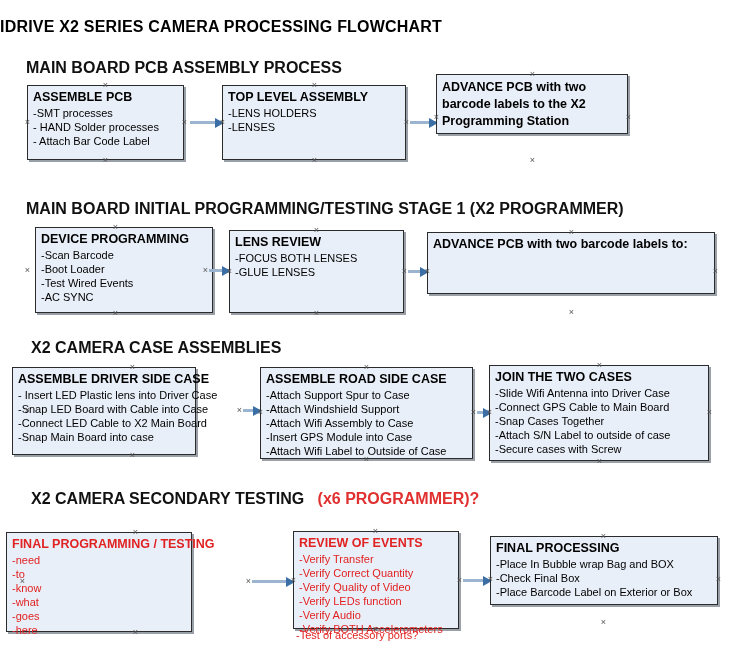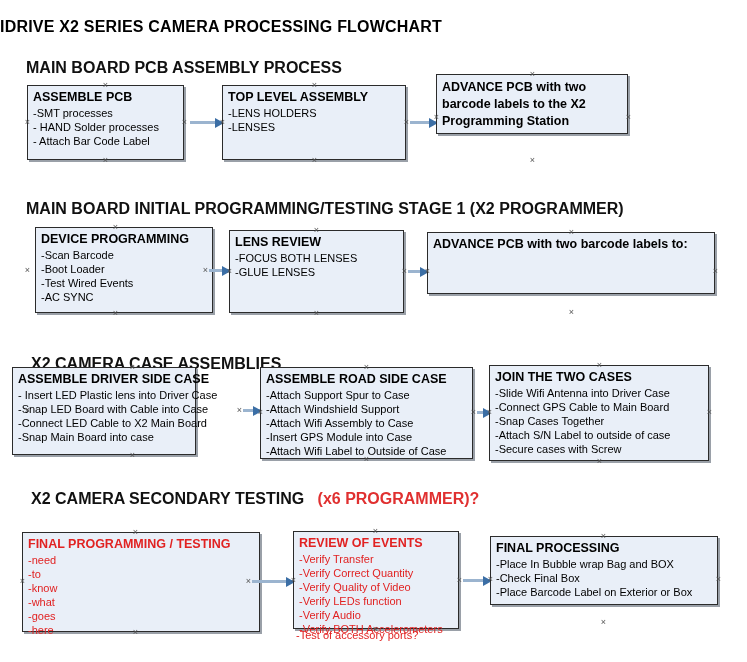--- a/index.html
+++ b/index.html
@@ -207,21 +207,21 @@
   <div class="conn" style="left:408px; top:270px; width:20px;"></div>
 
   <div class="node" style="left:427px; top:232px; width:288px; height:62px;">
     <div class="ttl">ADVANCE PCB with two barcode labels to:</div>
   </div>
   <div class="hx" style="left:568px; top:229px;"></div>
   <div class="hx" style="left:568px; top:309px;"></div>
   <div class="hx" style="left:424px; top:268px;"></div>
   <div class="hx" style="left:712px; top:268px;"></div>
 
-  <div class="section-title" style="left:31px; top:339px;margin-top:16px;">
+  <div class="section-title" style="left:31px; top:339px;">
     <span>X2 CAMERA CASE ASSEMBLIES</span>
   </div>
 
   <div class="node" style="left:12px; top:367px; width:184px; height:88px;">
     <div class="ttl">ASSEMBLE DRIVER SIDE CASE</div>
     <ul>
       <li>- Insert LED Plastic lens into Driver Case</li>
       <li>-Snap LED Board with Cable into Case</li>
       <li>-Connect LED Cable to X2 Main Board</li>
       <li>-Snap Main Board into case</li>
@@ -264,21 +264,21 @@
   <div class="hx" style="left:596px; top:362px;"></div>
   <div class="hx" style="left:596px; top:458px;"></div>
   <div class="hx" style="left:486px; top:409px;"></div>
   <div class="hx" style="left:706px; top:409px;"></div>
 
   <div class="section-title" style="left:31px; top:490px;">
     <span>X2 CAMERA SECONDARY TESTING</span>
     <span>&nbsp;&nbsp;</span><span class="accent">(x6 PROGRAMMER)?</span>
   </div>
 
-  <div class="node red" style="left:22px; top:532px; width:238px; height:100px;">
+  <div class="node red" style="left:6px; top:532px; width:186px; height:100px;">
     <div class="ttl">FINAL PROGRAMMING / TESTING</div>
     <ul>
       <li>-need</li>
       <li>-to</li>
       <li>-know</li>
       <li>-what</li>
       <li>-goes</li>
       <li>-here</li>
     </ul>
   </div>

